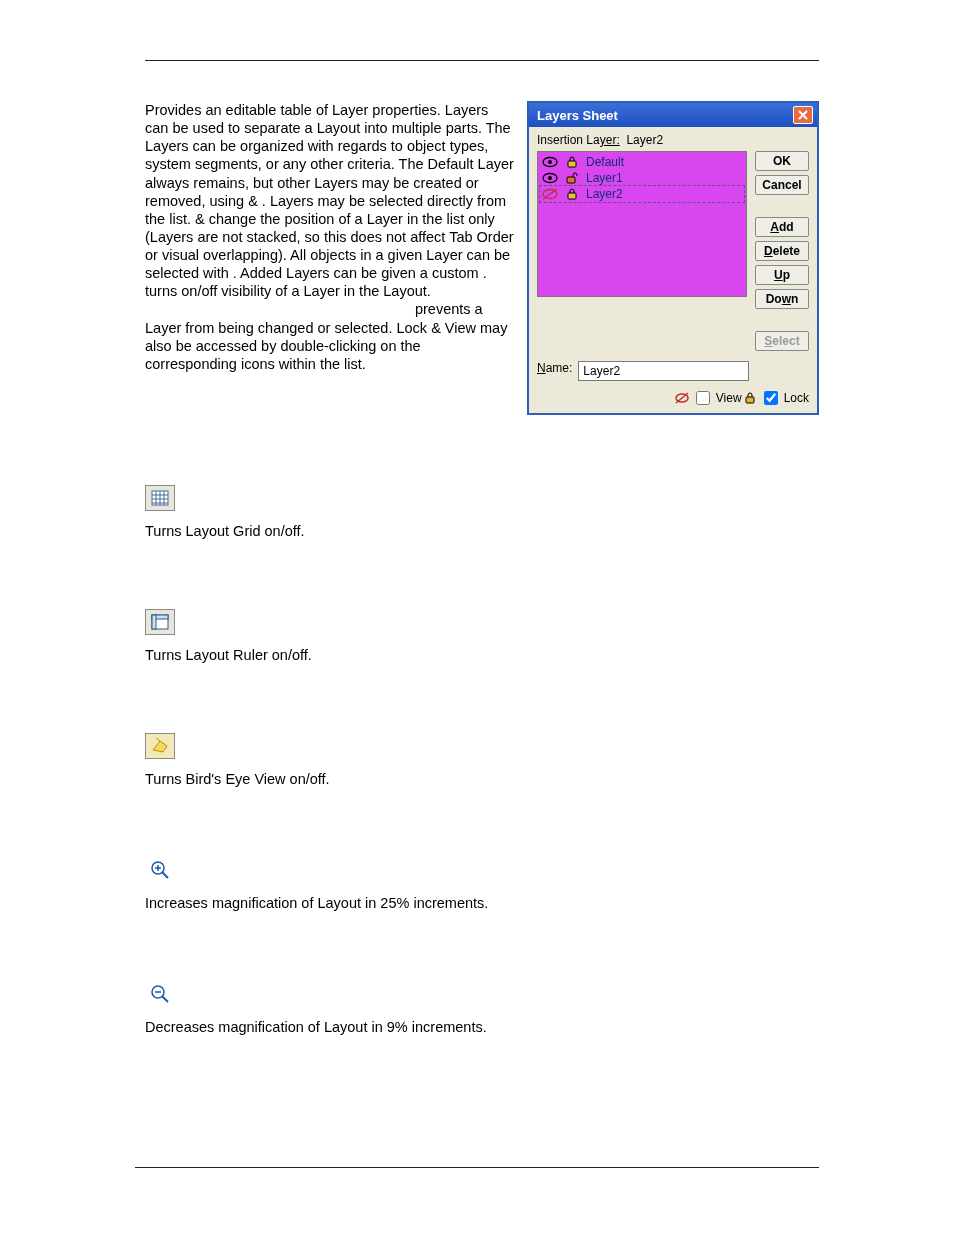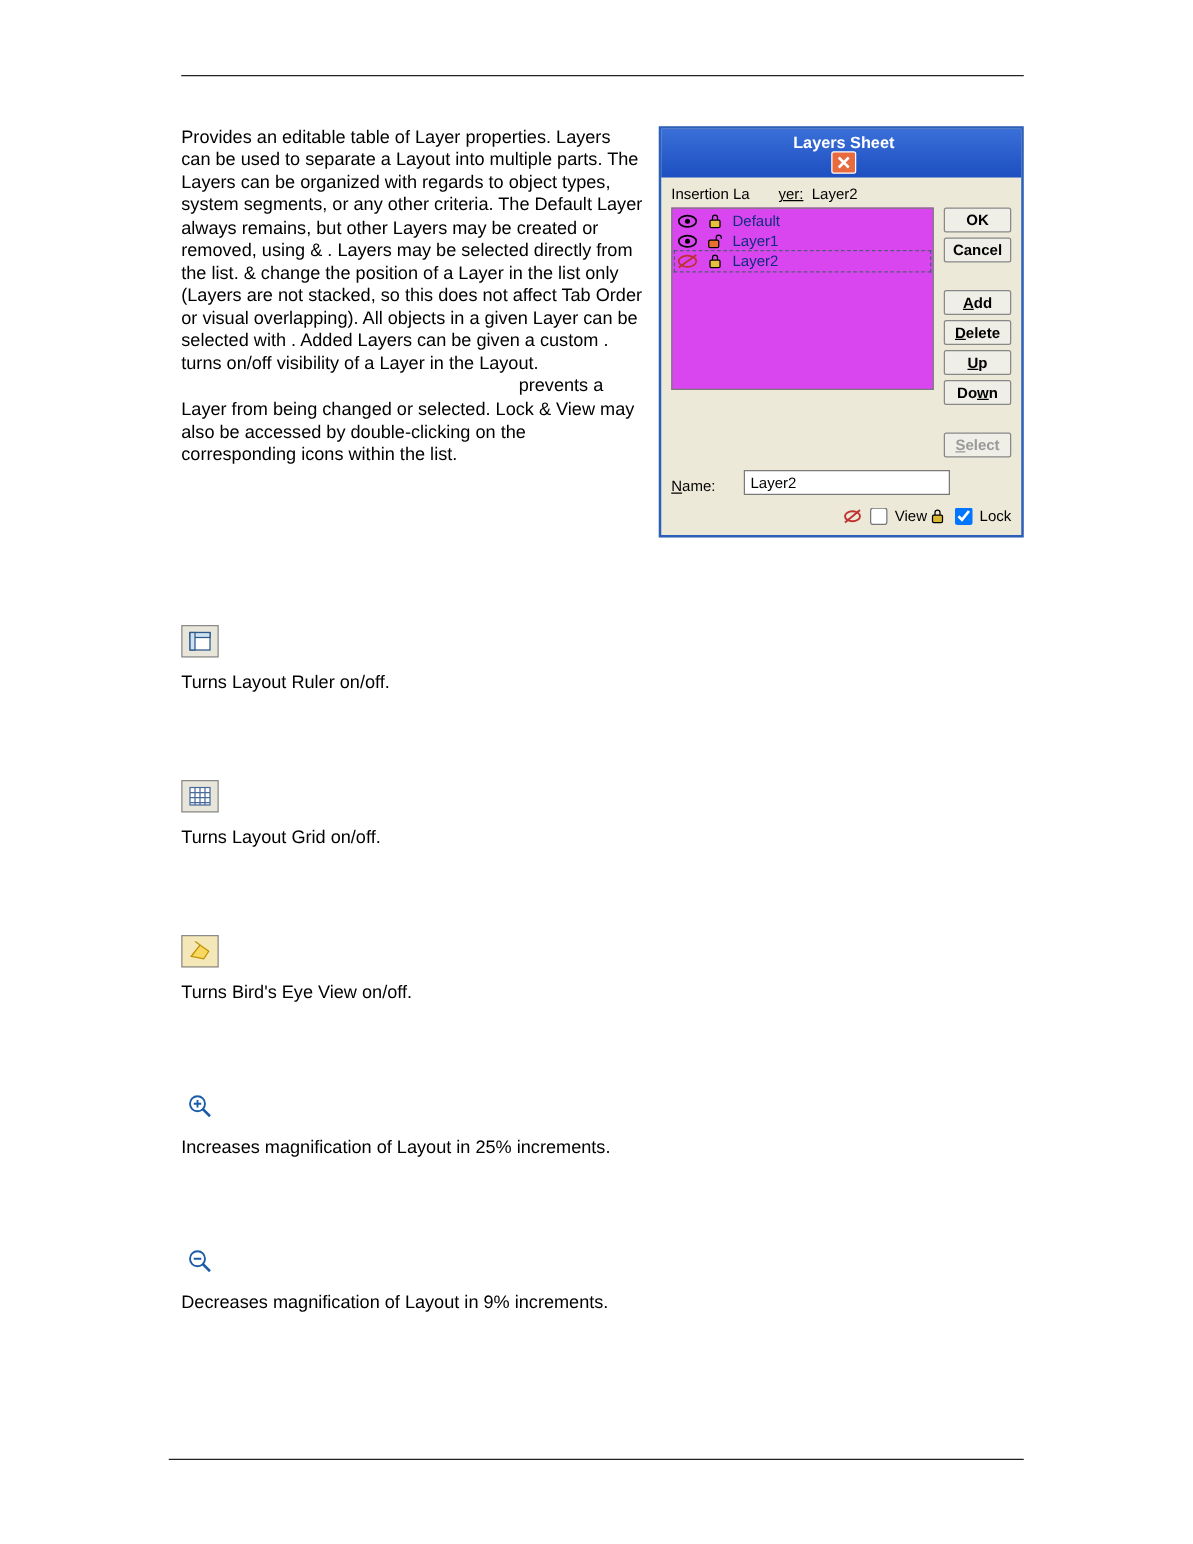--- a/index.html
+++ b/index.html
@@ -50,21 +50,20 @@
   }
   .dlg-title {
     display: flex;
     align-items: center;
     justify-content: space-between;
     background: linear-gradient(#3a6fd8,#1d4fc0);
     color: #fff;
     font-weight: bold;
     padding: 3px 4px 3px 8px;
     font-size: 13px;
-    flex-direction: column;
   }
   .dlg-close {
     width: 18px;
     height: 16px;
     background: #e86a3f;
     border: 1px solid #fff;
     border-radius: 2px;
     display: flex;
     align-items: center;
     justify-content: center;
@@ -73,21 +72,21 @@
     font-weight: bold;
     cursor: pointer;
   }
   .dlg-body {
     padding: 6px 8px 8px 8px;
   }
   .insertion-line {
     margin-bottom: 4px;
     font-size: 12px;
   }
-  .insertion-line .u { text-decoration: underline; margin-left: 23px; }
+  .insertion-line .u { text-decoration: underline; }
   .list-and-buttons {
     display: flex;
     gap: 8px;
   }
   .layer-list {
     flex: 1;
     background: #d946ef;
     border: 1px solid #7a7a7a;
     height: 146px;
     padding: 2px 2px;
@@ -129,22 +128,22 @@
     padding: 2px 4px;
     font-size: 12px;
     text-align: center;
     cursor: pointer;
     font-family: Tahoma, Arial, sans-serif;
     font-weight: bold;
   }
   .winbtn.disabled { color: #9a9a9a; cursor: default; }
   .name-row {
     display: flex;
-    align-items: flex-end;
-    gap: 23px;
+    align-items: flex-start;
+    gap: 6px;
     margin-top: 10px;
   }
   .name-row .u { text-decoration: underline; }
   .name-input {
     flex: 1;
     font-size: 12px;
     padding: 2px 4px;
     border: 1px solid #7a7a7a;
     font-family: Tahoma, Arial, sans-serif;
     box-sizing: border-box;
@@ -305,39 +304,39 @@
           </div>
         </div>
       </div>
     </div>
   </div>
 
   <div class="section">
     <span class="tool-icon">
       <span class="inner">
         <svg width="18" height="16" viewBox="0 0 18 16">
+          <rect x="1" y="1" width="16" height="14" fill="#fff" stroke="#4a6a9a"></rect>
+          <path d="M5 1 V15 M9 1 V15 M13 1 V15 M1 5 H17 M1 9 H17 M1 13 H17" stroke="#4a6a9a" stroke-width="1"></path>
+        </svg>
+      </span>
+    </span>
+    <p>Turns Layout Grid on/off.</p>
+  </div>
+
+  <div class="section">
+    <span class="tool-icon">
+      <span class="inner">
+        <svg width="18" height="16" viewBox="0 0 18 16">
           <rect x="1" y="1" width="16" height="14" fill="#fff" stroke="#2a5a8a"></rect>
           <rect x="1" y="1" width="16" height="4" fill="#cfe0f0" stroke="#2a5a8a"></rect>
           <rect x="1" y="1" width="4" height="14" fill="#cfe0f0" stroke="#2a5a8a"></rect>
         </svg>
       </span>
     </span>
     <p>Turns Layout Ruler on/off.</p>
-  </div>
-
-  <div class="section">
-    <span class="tool-icon">
-      <span class="inner">
-        <svg width="18" height="16" viewBox="0 0 18 16">
-          <rect x="1" y="1" width="16" height="14" fill="#fff" stroke="#4a6a9a"></rect>
-          <path d="M5 1 V15 M9 1 V15 M13 1 V15 M1 5 H17 M1 9 H17 M1 13 H17" stroke="#4a6a9a" stroke-width="1"></path>
-        </svg>
-      </span>
-    </span>
-    <p>Turns Layout Grid on/off.</p>
   </div>
 
   <div class="section">
     <span class="tool-icon" style="background:#f5e8b8">
       <span class="inner">
         <svg width="18" height="16" viewBox="0 0 18 16">
           <path d="M2 12 L9 3 L16 8 L12 14 Z" fill="#f7d860" stroke="#c09000"></path>
           <path d="M9 3 L5 0" stroke="#c09000"></path>
         </svg>
       </span>

